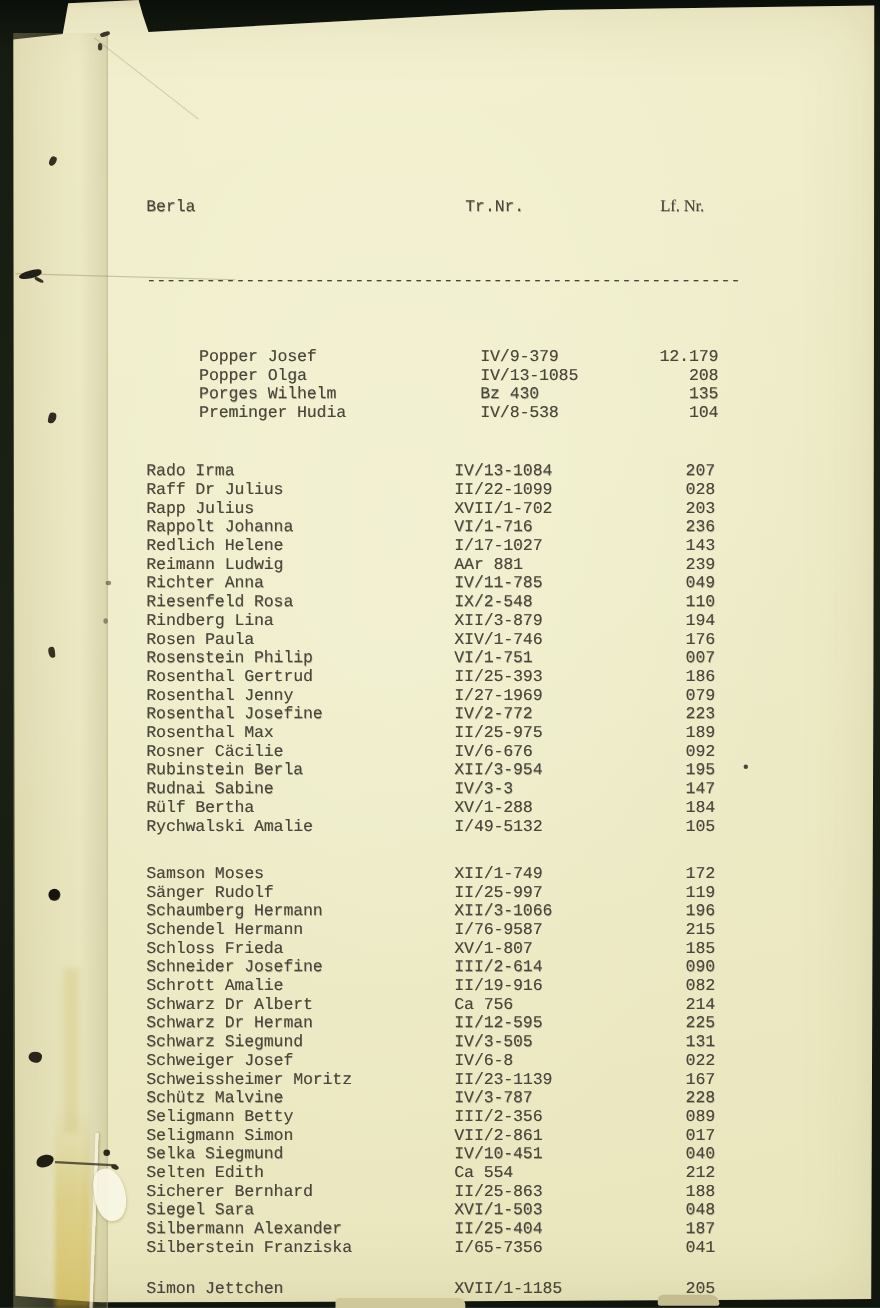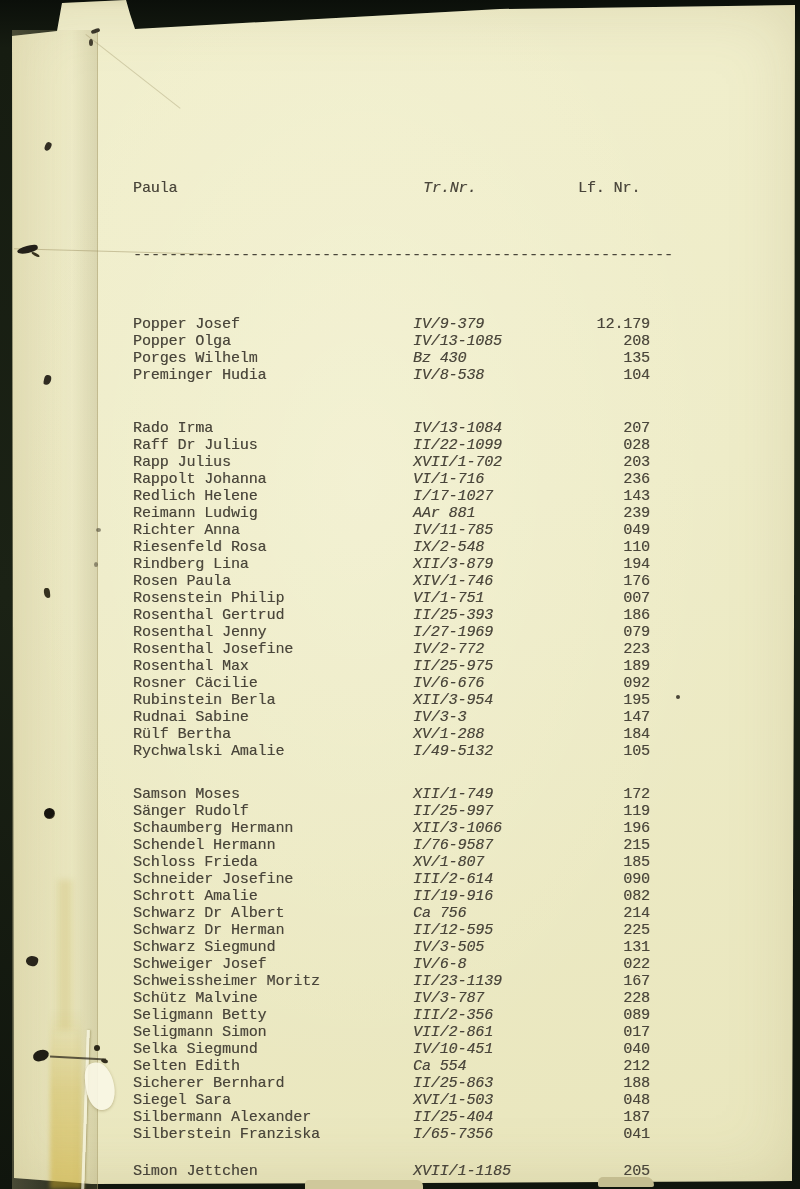--- a/index.html
+++ b/index.html
@@ -62,27 +62,27 @@
   .m-dot-right{left:676px;top:695px;width:4px;height:4px;border-radius:50%;background:#4a4538;}
   
   .sheet{
     position:absolute;left:133px;top:146px;width:520px;
     font-size:15px;line-height:17px;letter-spacing:-0.1px;
     color:#49453a;white-space:pre;
     text-shadow:0.4px 0.4px 0.5px rgba(73,69,58,0.45);
   }
   .hrow,.row{display:flex;}
   .c-name{width:280px;box-sizing:border-box;}
-  .c-tr{width:165px;box-sizing:border-box;font-style:italic;}
+  .c-tr{width:165px;box-sizing:border-box;}
   .c-lf{width:72px;box-sizing:border-box;text-align:right;}
   .hrow .c-tr{padding-left:10px;}
-  .hrow .c-lf{padding-right:10px;}
+  .hrow .c-lf{padding-right:10px;font-family:Liberation Serif, serif;}
   .sep{margin-top:18px;line-height:14px;letter-spacing:0;overflow:hidden;width:540px;}
   .group{margin-top:26px;}
-  .group:nth-of-type(1){margin-top:19px;}
+  .group:nth-of-type(1){margin-top:19px;margin-left:48px;}
   .group:nth-of-type(2){margin-top:36px;}
   .group.last-group{margin-top:2px;}
   .last-group .row{margin-top:20px;}
   .row{height:17px;}
 </style>
 </head>
 <body>
 
 <div class="paper"></div>
 <div class="under-tint"></div>
@@ -108,19 +108,19 @@
 <div class="mark m-splat"></div>
 <div class="mark m-splat-tail"></div>
 <div class="mark m-splat-dot1"></div>
 <div class="mark m-splat-dot2"></div>
 <div class="mark m-tab1"></div>
 <div class="mark m-tab2"></div>
 <div class="mark m-dot-right"></div>
 
 <div class="sheet">
   <div class="hrow">
-    <span class="c-name">Paula</span>
+    <span class="c-name">Berla</span>
     <span class="c-tr">Tr.Nr.</span>
     <span class="c-lf">Lf. Nr.</span>
   </div>
   <div class="sep">------------------------------------------------------------</div>
   <div id="records-table"><div class="group"><div class="row"><span class="c-name">Popper Josef</span><span class="c-tr">IV/9-379</span><span class="c-lf">12.179</span></div><div class="row"><span class="c-name">Popper Olga</span><span class="c-tr">IV/13-1085</span><span class="c-lf">208</span></div><div class="row"><span class="c-name">Porges Wilhelm</span><span class="c-tr">Bz 430</span><span class="c-lf">135</span></div><div class="row"><span class="c-name">Preminger Hudia</span><span class="c-tr">IV/8-538</span><span class="c-lf">104</span></div></div><div class="group"><div class="row"><span class="c-name">Rado Irma</span><span class="c-tr">IV/13-1084</span><span class="c-lf">207</span></div><div class="row"><span class="c-name">Raff Dr Julius</span><span class="c-tr">II/22-1099</span><span class="c-lf">028</span></div><div class="row"><span class="c-name">Rapp Julius</span><span class="c-tr">XVII/1-702</span><span class="c-lf">203</span></div><div class="row"><span class="c-name">Rappolt Johanna</span><span class="c-tr">VI/1-716</span><span class="c-lf">236</span></div><div class="row"><span class="c-name">Redlich Helene</span><span class="c-tr">I/17-1027</span><span class="c-lf">143</span></div><div class="row"><span class="c-name">Reimann Ludwig</span><span class="c-tr">AAr 881</span><span class="c-lf">239</span></div><div class="row"><span class="c-name">Richter Anna</span><span class="c-tr">IV/11-785</span><span class="c-lf">049</span></div><div class="row"><span class="c-name">Riesenfeld Rosa</span><span class="c-tr">IX/2-548</span><span class="c-lf">110</span></div><div class="row"><span class="c-name">Rindberg Lina</span><span class="c-tr">XII/3-879</span><span class="c-lf">194</span></div><div class="row"><span class="c-name">Rosen Paula</span><span class="c-tr">XIV/1-746</span><span class="c-lf">176</span></div><div class="row"><span class="c-name">Rosenstein Philip</span><span class="c-tr">VI/1-751</span><span class="c-lf">007</span></div><div class="row"><span class="c-name">Rosenthal Gertrud</span><span class="c-tr">II/25-393</span><span class="c-lf">186</span></div><div class="row"><span class="c-name">Rosenthal Jenny</span><span class="c-tr">I/27-1969</span><span class="c-lf">079</span></div><div class="row"><span class="c-name">Rosenthal Josefine</span><span class="c-tr">IV/2-772</span><span class="c-lf">223</span></div><div class="row"><span class="c-name">Rosenthal Max</span><span class="c-tr">II/25-975</span><span class="c-lf">189</span></div><div class="row"><span class="c-name">Rosner Cäcilie</span><span class="c-tr">IV/6-676</span><span class="c-lf">092</span></div><div class="row"><span class="c-name">Rubinstein Berla</span><span class="c-tr">XII/3-954</span><span class="c-lf">195</span></div><div class="row"><span class="c-name">Rudnai Sabine</span><span class="c-tr">IV/3-3</span><span class="c-lf">147</span></div><div class="row"><span class="c-name">Rülf Bertha</span><span class="c-tr">XV/1-288</span><span class="c-lf">184</span></div><div class="row"><span class="c-name">Rychwalski Amalie</span><span class="c-tr">I/49-5132</span><span class="c-lf">105</span></div></div><div class="group"><div class="row"><span class="c-name">Samson Moses</span><span class="c-tr">XII/1-749</span><span class="c-lf">172</span></div><div class="row"><span class="c-name">Sänger Rudolf</span><span class="c-tr">II/25-997</span><span class="c-lf">119</span></div><div class="row"><span class="c-name">Schaumberg Hermann</span><span class="c-tr">XII/3-1066</span><span class="c-lf">196</span></div><div class="row"><span class="c-name">Schendel Hermann</span><span class="c-tr">I/76-9587</span><span class="c-lf">215</span></div><div class="row"><span class="c-name">Schloss Frieda</span><span class="c-tr">XV/1-807</span><span class="c-lf">185</span></div><div class="row"><span class="c-name">Schneider Josefine</span><span class="c-tr">III/2-614</span><span class="c-lf">090</span></div><div class="row"><span class="c-name">Schrott Amalie</span><span class="c-tr">II/19-916</span><span class="c-lf">082</span></div><div class="row"><span class="c-name">Schwarz Dr Albert</span><span class="c-tr">Ca 756</span><span class="c-lf">214</span></div><div class="row"><span class="c-name">Schwarz Dr Herman</span><span class="c-tr">II/12-595</span><span class="c-lf">225</span></div><div class="row"><span class="c-name">Schwarz Siegmund</span><span class="c-tr">IV/3-505</span><span class="c-lf">131</span></div><div class="row"><span class="c-name">Schweiger Josef</span><span class="c-tr">IV/6-8</span><span class="c-lf">022</span></div><div class="row"><span class="c-name">Schweissheimer Moritz</span><span class="c-tr">II/23-1139</span><span class="c-lf">167</span></div><div class="row"><span class="c-name">Schütz Malvine</span><span class="c-tr">IV/3-787</span><span class="c-lf">228</span></div><div class="row"><span class="c-name">Seligmann Betty</span><span class="c-tr">III/2-356</span><span class="c-lf">089</span></div><div class="row"><span class="c-name">Seligmann Simon</span><span class="c-tr">VII/2-861</span><span class="c-lf">017</span></div><div class="row"><span class="c-name">Selka Siegmund</span><span class="c-tr">IV/10-451</span><span class="c-lf">040</span></div><div class="row"><span class="c-name">Selten Edith</span><span class="c-tr">Ca 554</span><span class="c-lf">212</span></div><div class="row"><span class="c-name">Sicherer Bernhard</span><span class="c-tr">II/25-863</span><span class="c-lf">188</span></div><div class="row"><span class="c-name">Siegel Sara</span><span class="c-tr">XVI/1-503</span><span class="c-lf">048</span></div><div class="row"><span class="c-name">Silbermann Alexander</span><span class="c-tr">II/25-404</span><span class="c-lf">187</span></div><div class="row"><span class="c-name">Silberstein Franziska</span><span class="c-tr">I/65-7356</span><span class="c-lf">041</span></div></div><div class="group last-group"><div class="row"><span class="c-name">Simon Jettchen</span><span class="c-tr">XVII/1-1185</span><span class="c-lf">205</span></div><div class="row"><span class="c-name">Sommer Josef</span><span class="c-tr">IV/10-774</span><span class="c-lf">116</span></div></div></div>
 </div>
 
 </body></html>

